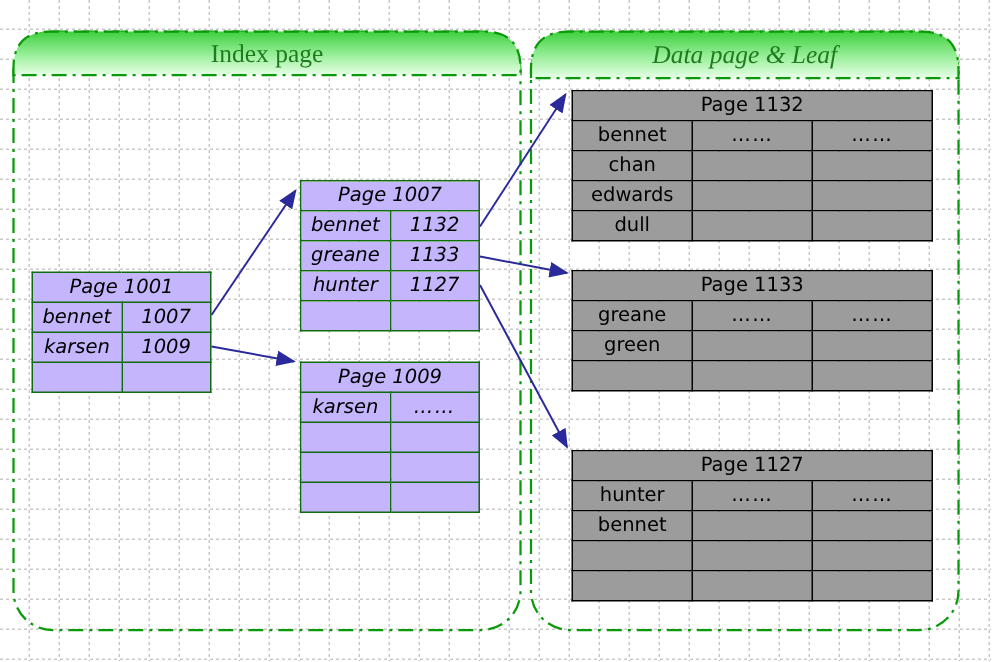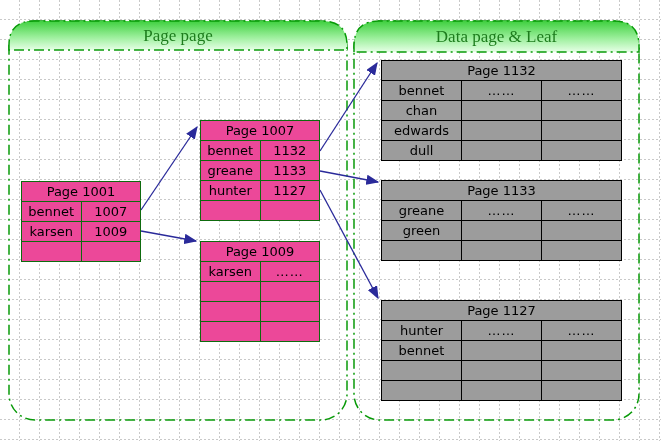--- a/index.html
+++ b/index.html
@@ -14,41 +14,41 @@
   
   .band-label{
     position:absolute;
     display:flex;align-items:center;justify-content:center;
     font-family:"Liberation Serif","DejaVu Serif",serif;
     font-size:17px;
     color:#1d7c1d;
     pointer-events:none;
   }
   .band-label.left{left:9px;top:21px;width:338px;height:29px;}
-  .band-label.right{left:354px;top:21px;width:285px;height:31px;}
+  .band-label.right{left:354px;top:21px;width:285px;height:31px;font-style:italic;}
   
   .tbl{position:absolute;}
   .tbl table{
     border-collapse:collapse;
     table-layout:fixed;
     font-family:"DejaVu Sans","Liberation Sans",sans-serif;
     font-size:13px;
     color:#000000;
   }
   .tbl td{
     height:19px;
     text-align:center;
     vertical-align:middle;
     padding:0 2px;
     white-space:nowrap;
     overflow:hidden;
   }
   .tbl td.title{font-size:13px;}
   .tbl-index table{width:120px;}
-  .tbl-index td{background:#ec4899;border:1.5px solid #0e6b0e;}
+  .tbl-index td{background:#c4b5fd;border:1.5px solid #0e6b0e;font-style:italic;}
   .tbl-data table{width:241px;}
   .tbl-data td{background:#9c9c9c;border:1.5px solid #000000;}
   .t-1001{left:21px;top:181px;}
   .t-1007{left:200px;top:120px;}
   .t-1009{left:200px;top:241px;}
   .t-1132{left:381px;top:60px;}
   .t-1133{left:381px;top:180px;}
   .t-1127{left:381px;top:300px;}
   .dots{letter-spacing:1px;}
 </style>
@@ -80,21 +80,21 @@
     <rect x="354" y="21" width="285" height="399" rx="26" ry="26" fill="none" stroke="#089a08" stroke-width="1.5" stroke-dasharray="10 4 2 4"></rect>
     <path d="M 354 52 L 354 46 Q 354 21 379 21 L 614 21 Q 639 21 639 46 L 639 52 Z" fill="url(#bandgrad)" stroke="#089a08" stroke-width="1.5" stroke-dasharray="10 4 2 4"></path>
 
     <line x1="141" y1="210" x2="197" y2="127" stroke="#2a2a9a" stroke-width="1.3" marker-end="url(#ah)"></line>
     <line x1="141" y1="231" x2="196" y2="241" stroke="#2a2a9a" stroke-width="1.3" marker-end="url(#ah)"></line>
     <line x1="320" y1="151" x2="377" y2="63" stroke="#2a2a9a" stroke-width="1.3" marker-end="url(#ah)"></line>
     <line x1="320" y1="171" x2="378" y2="182" stroke="#2a2a9a" stroke-width="1.3" marker-end="url(#ah)"></line>
     <line x1="320" y1="190" x2="378" y2="298" stroke="#2a2a9a" stroke-width="1.3" marker-end="url(#ah)"></line>
   </svg>
 
-  <div class="band-label left">Page page</div>
+  <div class="band-label left">Index page</div>
   <div class="band-label right">Data page &amp; Leaf</div>
 
   <div class="tbl tbl-index t-1001">
       <table>
         <tbody>
           <tr>
             <td colspan="2" class="title">Page 1001</td>
           </tr>
           <tr>
             <td>bennet</td>

